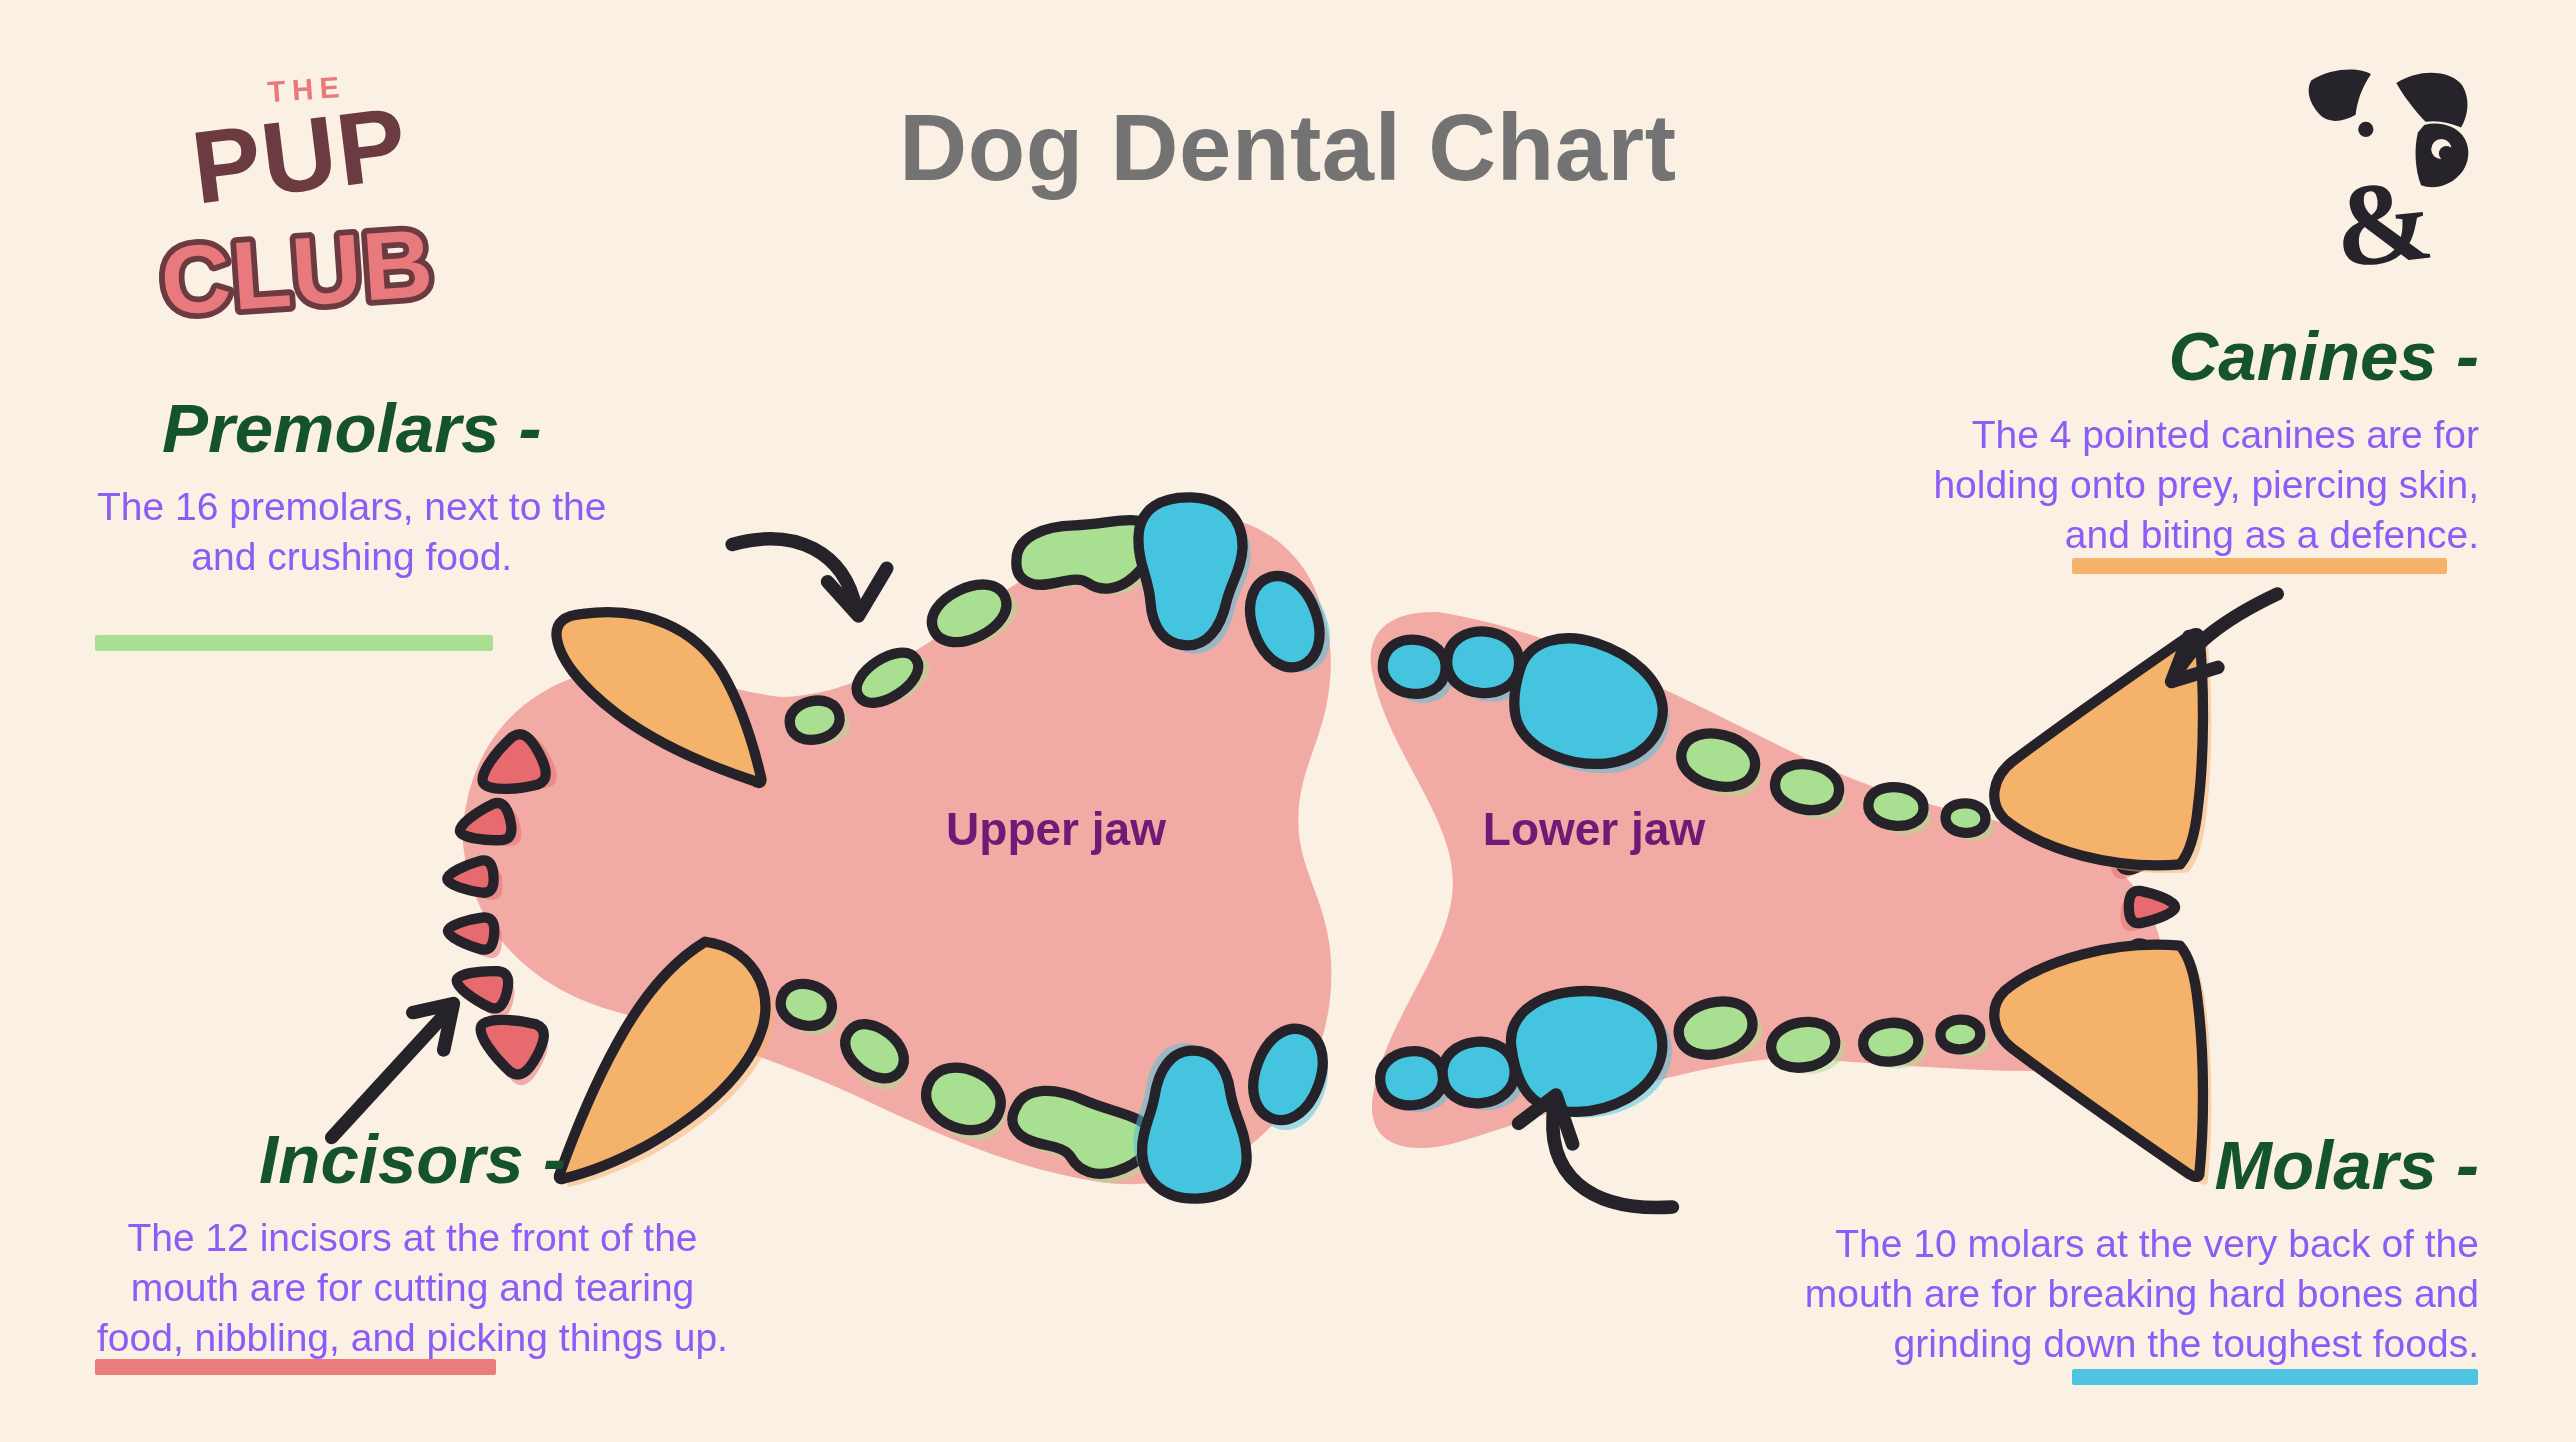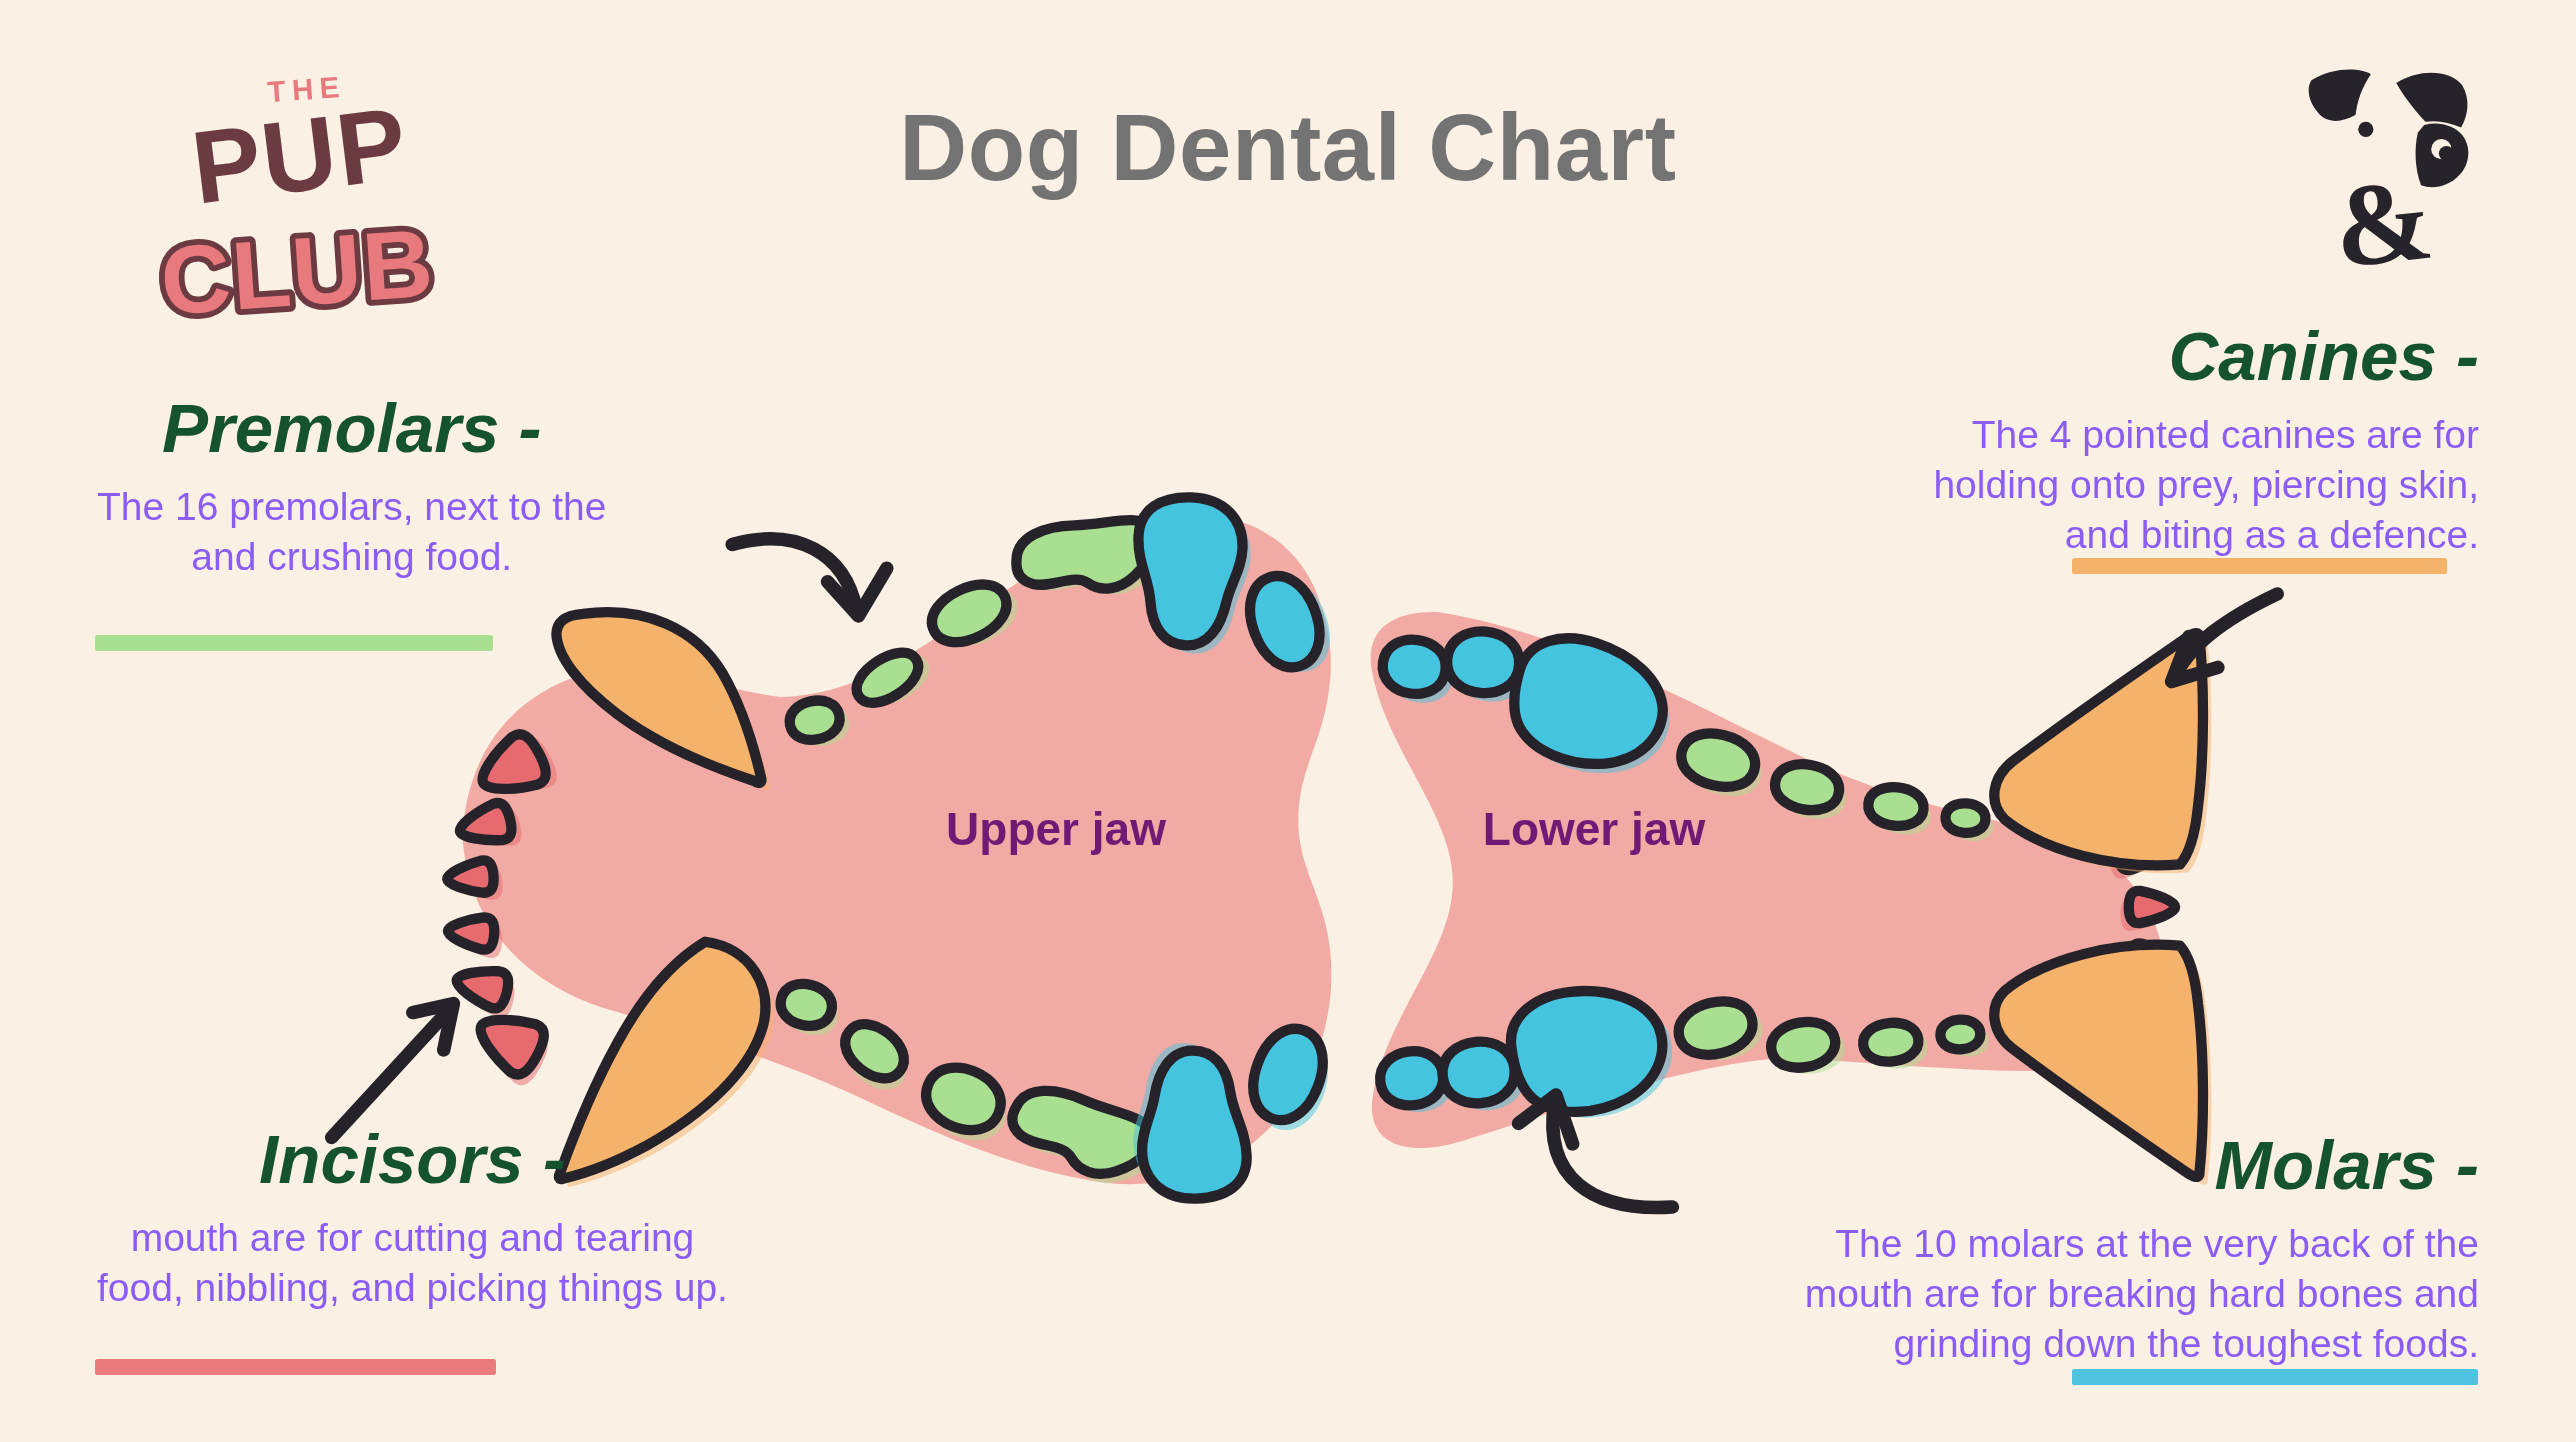--- a/index.html
+++ b/index.html
@@ -251,20 +251,21 @@
   <div class="info right" style="right:97px;top:321px">
     <h2>Canines -</h2>
     <div class="line">The 4 pointed canines are for</div>
     <div class="line">holding onto prey, piercing skin,</div>
     <div class="line">and biting as a defence.</div>
   </div>
   <div class="bar" style="left: 2072px; top: 558px; width: 375px; background-color: rgb(245, 178, 107);"></div>
 
   <div class="info left" style="left:97px;top:1124px">
     <h2>Incisors -</h2>
+    <div class="line">The 12 incisors at the front of the</div>
     <div class="line">mouth are for cutting and tearing</div>
     <div class="line">food, nibbling, and picking things up.</div>
   </div>
   <div class="bar" style="left: 95px; top: 1359px; width: 401px; background-color: rgb(234, 124, 126);"></div>
 
   <div class="info right" style="right:97px;top:1130px">
     <h2>Molars -</h2>
     <div class="line">The 10 molars at the very back of the</div>
     <div class="line">mouth are for breaking hard bones and</div>
     <div class="line">grinding down the toughest foods.</div>

